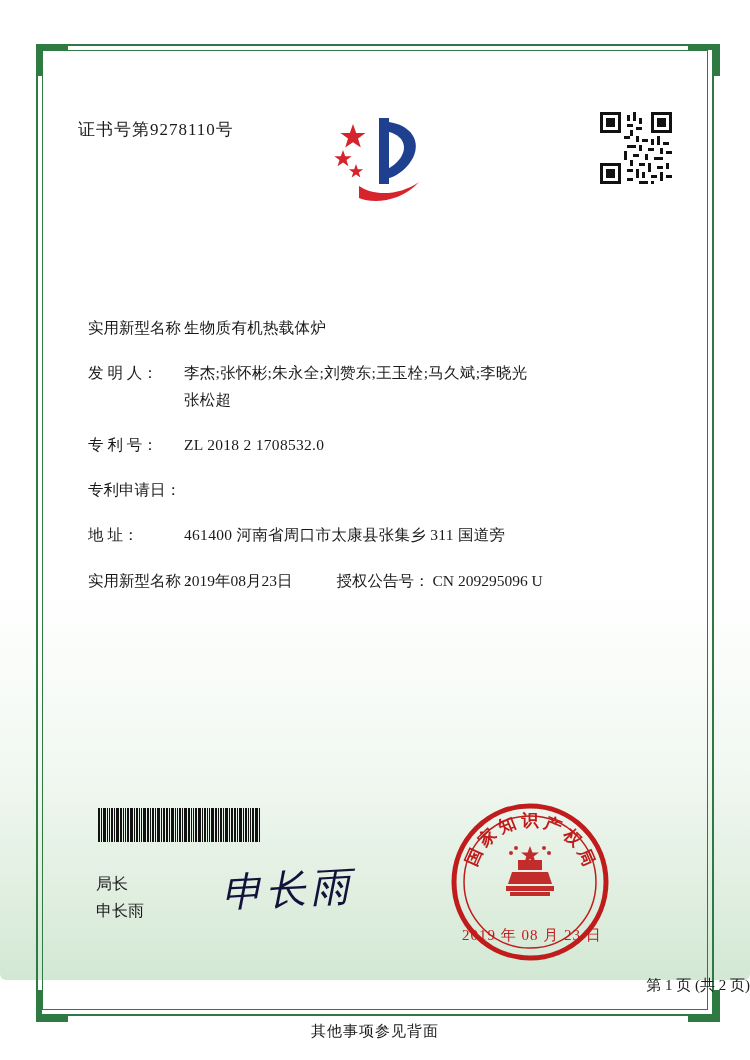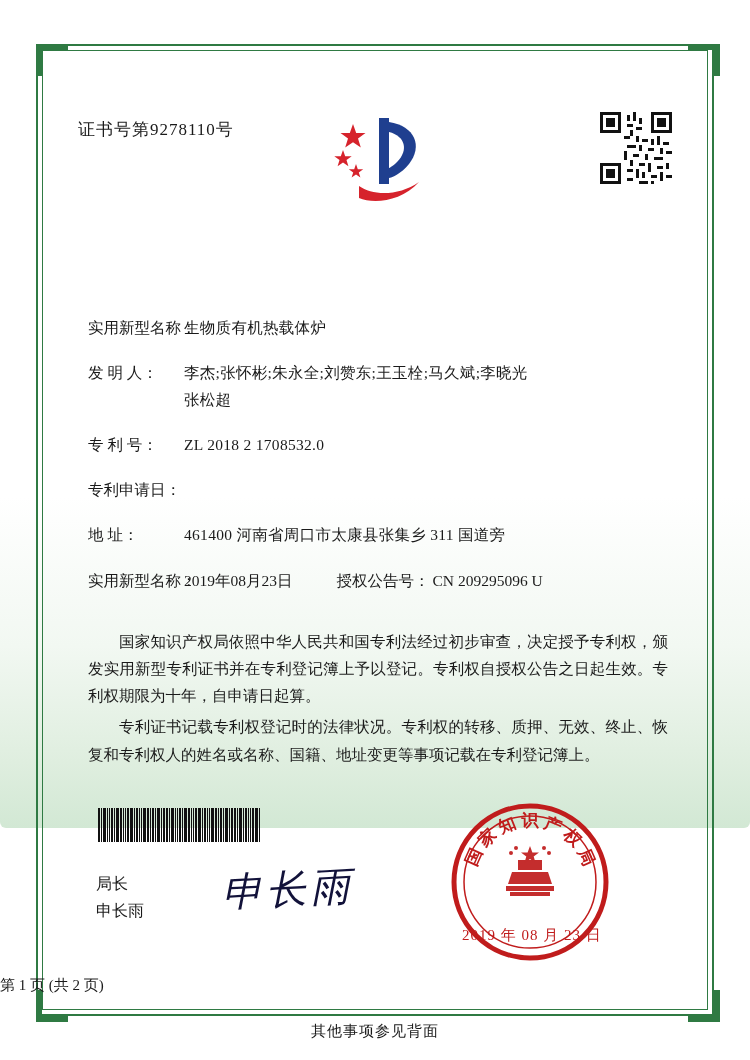--- a/index.html
+++ b/index.html
@@ -14,21 +14,21 @@
     color: #1a1a1a;
     position: relative;
     overflow: hidden;
   }
 
   
   #certificate {
     position: absolute;
     left: 0; top: 0;
     width: 750px;
-    height: 828px;
+    height: 980px;
     background:
       linear-gradient(to bottom, #ffffff 0%, #ffffff 60%, #f2f8f2 78%, #dfeedf 92%, #d2e8d4 100%);
     border-radius: 6px;
   }
 
   
   .border-outer {
     position: absolute;
     left: 36px; top: 44px;
     width: 678px; height: 972px;
@@ -183,21 +183,21 @@
     position: absolute;
     left: 462px; top: 926px;
     font-size: 15px;
     color: #c01c1c;
     letter-spacing: 1px;
   }
 
   .page-no {
     position: absolute;
     left: 0; right: 0; top: 976px;
-    text-align: left;
+    text-align: right;
     font-size: 15px;
   }
 
   .footnote {
     position: absolute;
     left: 0; right: 0; top: 1022px;
     text-align: center;
     font-size: 15px;
     letter-spacing: 1px;
   }
@@ -321,24 +321,20 @@
 
     <div class="row dual">
       <div class="label">实用新型名称：</div>
       <div class="value2">2019年08月23日</div>
       <div class="label2">授权公告号：</div>
       <div class="value2">CN 209295096 U</div>
     </div>
 
   </div>
 
-  <div class="body-text">
-    <p>国家知识产权局依照中华人民共和国专利法经过初步审查，决定授予专利权，颁发实用新型专利证书并在专利登记簿上予以登记。专利权自授权公告之日起生效。专利权期限为十年，自申请日起算。</p>
-    <p>专利证书记载专利权登记时的法律状况。专利权的转移、质押、无效、终止、恢复和专利权人的姓名或名称、国籍、地址变更等事项记载在专利登记簿上。</p>
-  </div>
 
   <div class="barcode">
     <i style="width:2px"></i>
       <i style="width:1px"></i>
       <i style="width:3px"></i>
       <i style="width:1px"></i>
     <i style="width:1px"></i>
       <i style="width:2px"></i>
       <i style="width:1px"></i>
       <i style="width:3px"></i>

